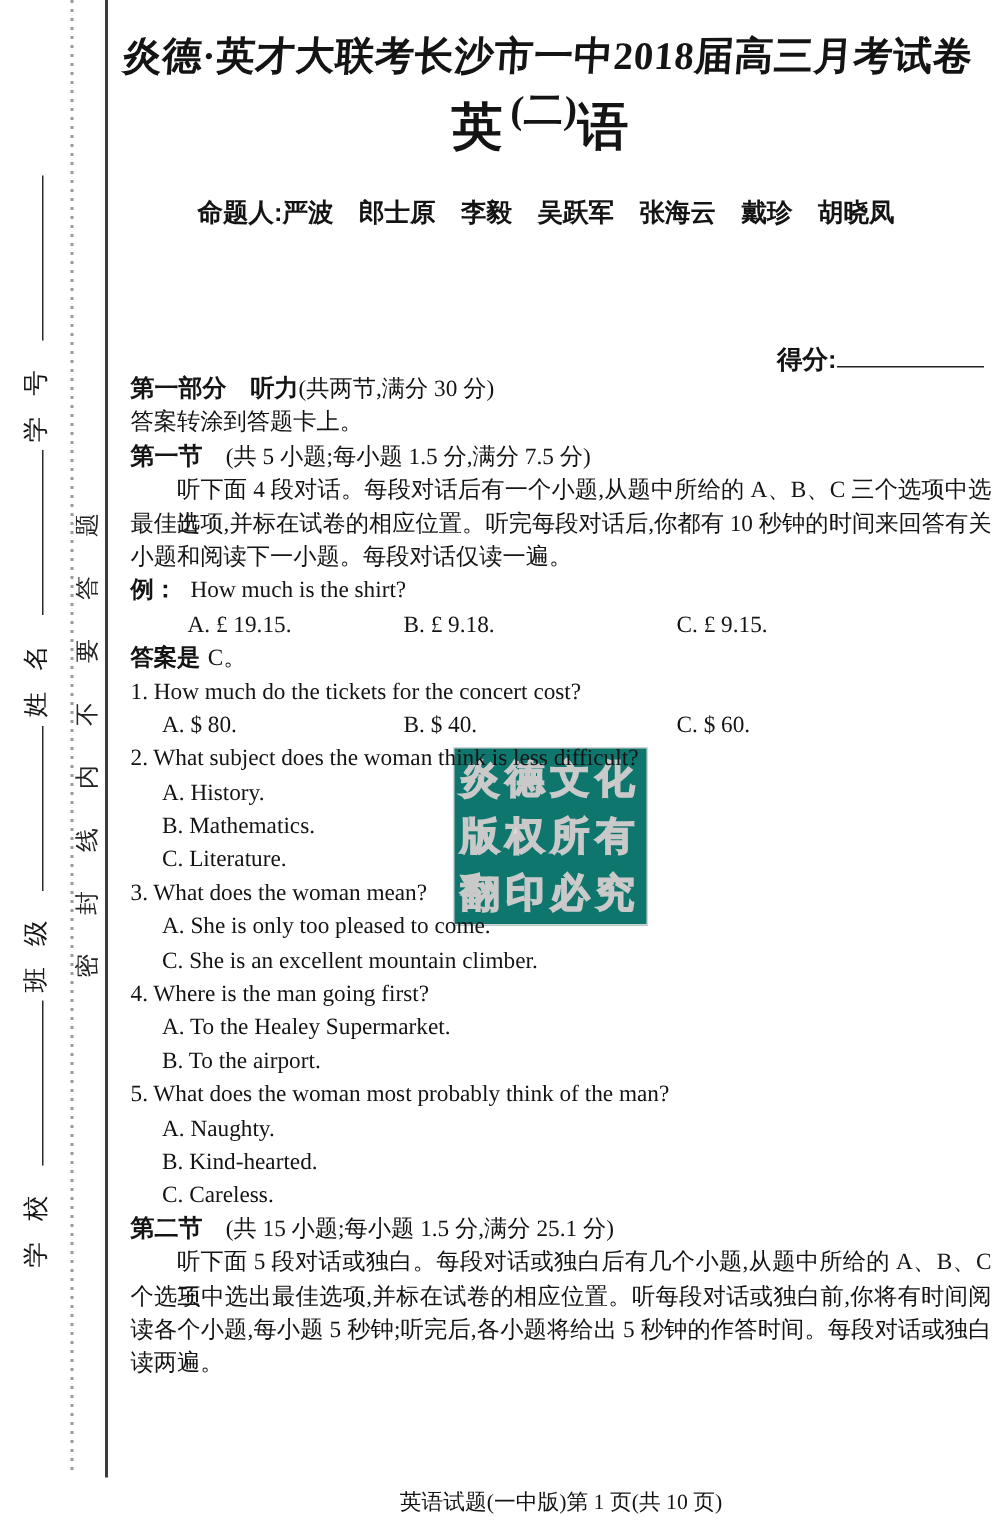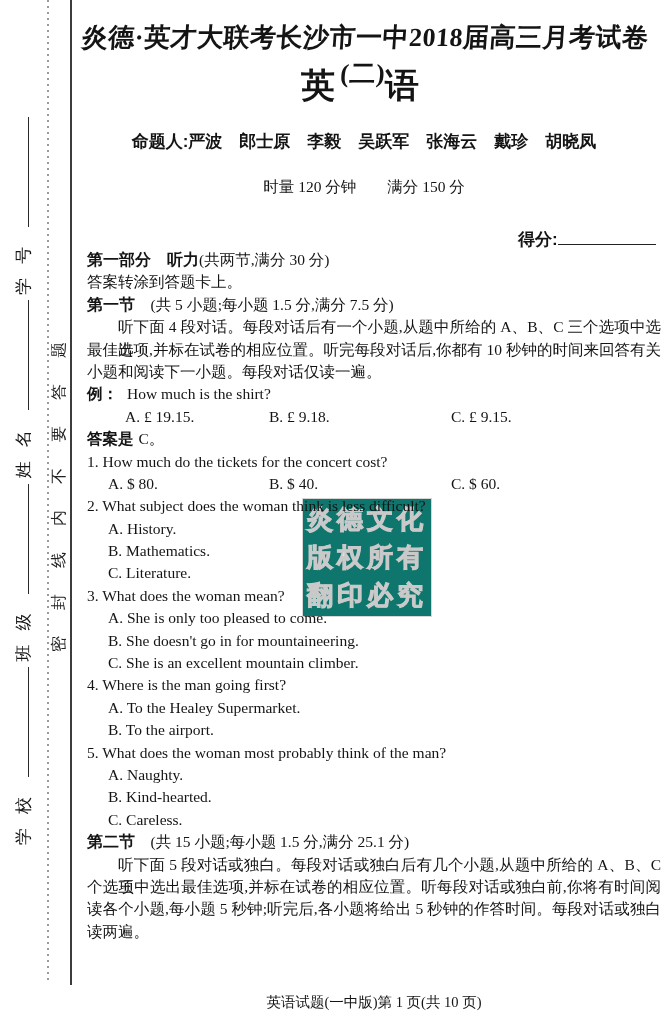--- a/index.html
+++ b/index.html
@@ -98,21 +98,20 @@
 
   <div class="watermark">
     <div class="wm-line">炎德文化</div>
     <div class="wm-line">版权所有</div>
     <div class="wm-line">翻印必究</div>
   </div>
 
   <div class="hdr exam-title">炎德·英才大联考长沙市一中2018届高三月考试卷(二)</div>
   <div class="hdr subject">英　语</div>
   <div class="hdr setters">命题人:严波　郎士原　李毅　吴跃军　张海云　戴珍　胡晓凤</div>
-  <div class="hdr timescore">时量 120 分钟　　满分 150 分</div>
 
   <div class="score-line">
     <span>得分:</span><span class="score-blank"></span>
   </div>
 
   <div class="body-col">
 
     <div class="bl">
       <span class="hbold">第一部分　听力</span><span class="hrest">(共两节,满分 30 分)</span>
     </div>
@@ -146,21 +145,20 @@
       <span class="oC">C. $ 60.</span>
     </div>
 
     <div class="bl">2. What subject does the woman think is less difficult?</div>
     <div class="bl opt">A. History.</div>
     <div class="bl opt">B. Mathematics.</div>
     <div class="bl opt">C. Literature.</div>
 
     <div class="bl">3. What does the woman mean?</div>
     <div class="bl opt">A. She is only too pleased to come.</div>
-    <div class="bl opt">B. She doesn't go in for mountaineering.</div>
     <div class="bl opt">C. She is an excellent mountain climber.</div>
 
     <div class="bl">4. Where is the man going first?</div>
     <div class="bl opt">A. To the Healey Supermarket.</div>
     <div class="bl opt">B. To the airport.</div>
 
     <div class="bl">5. What does the woman most probably think of the man?</div>
     <div class="bl opt">A. Naughty.</div>
     <div class="bl opt">B. Kind-hearted.</div>
     <div class="bl opt">C. Careless.</div>

